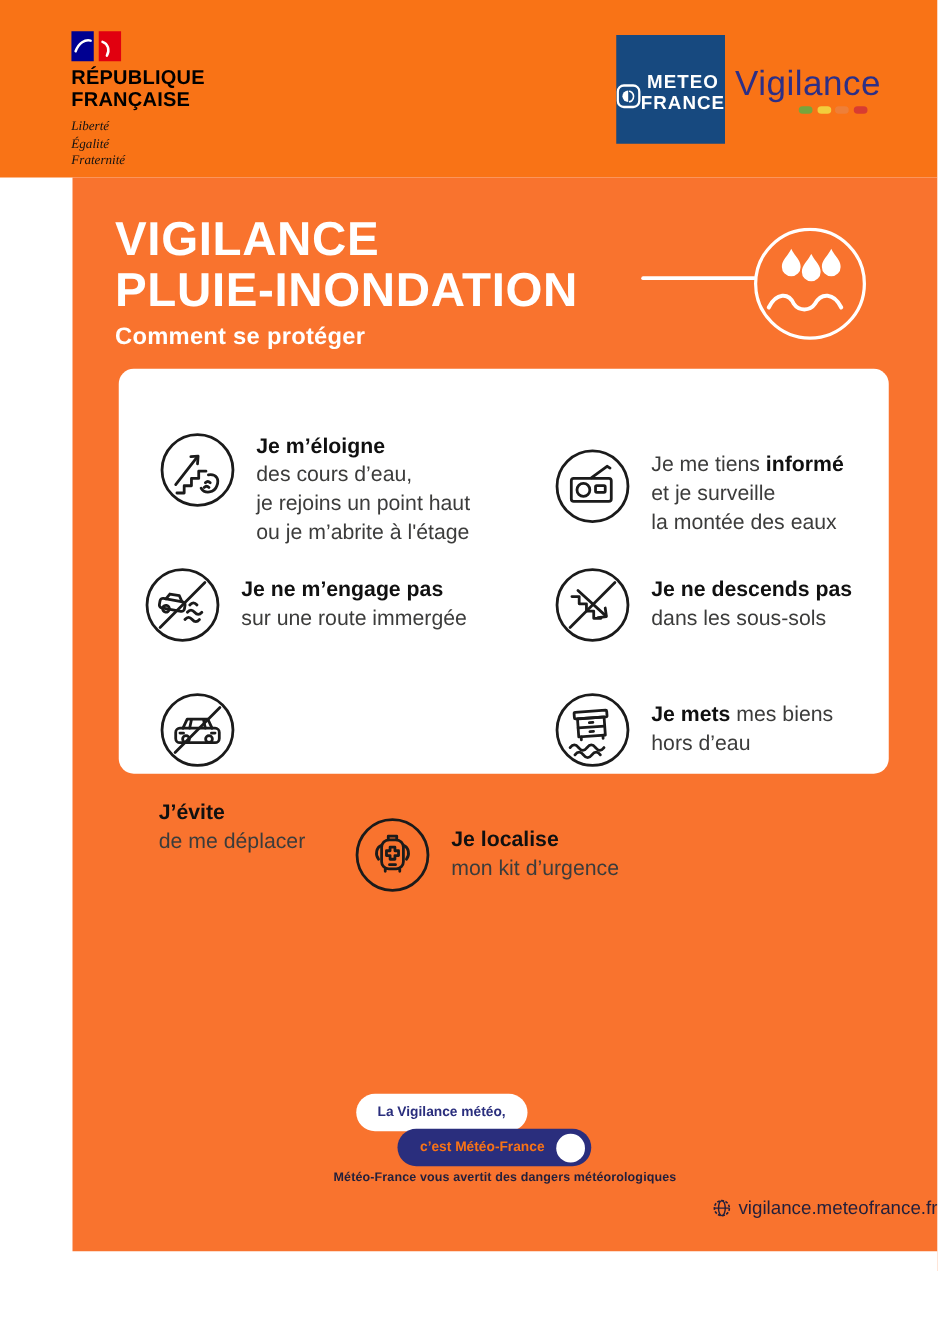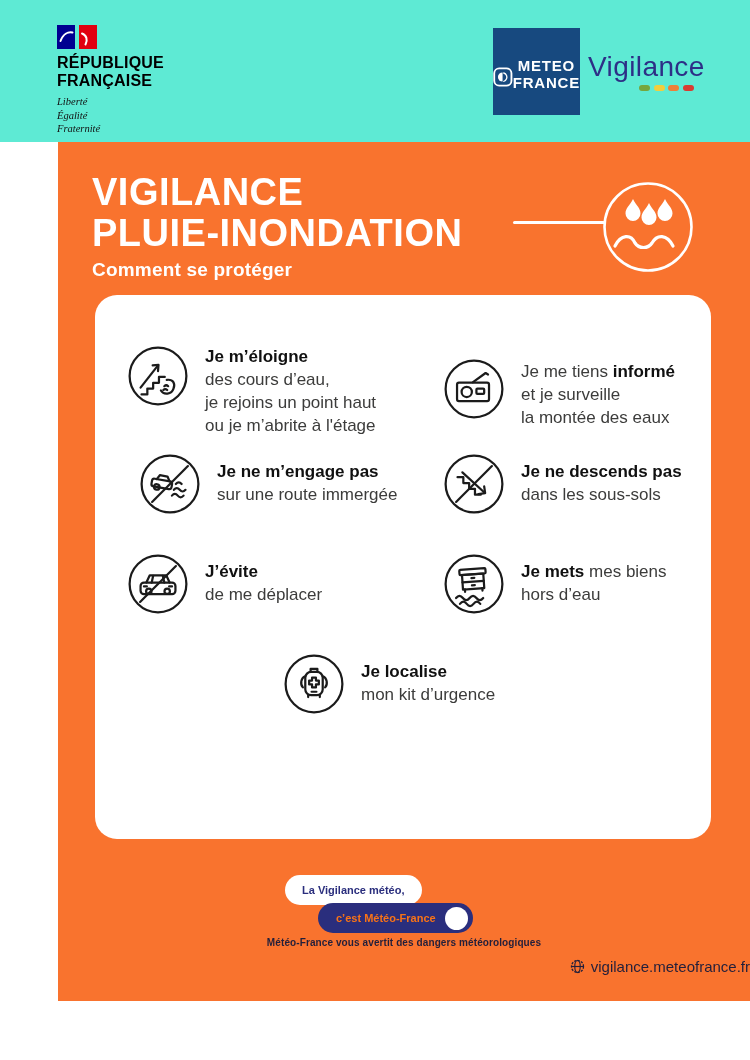--- a/index.html
+++ b/index.html
@@ -2,50 +2,50 @@
 <html><head>
 <meta charset="utf-8">
 <style>
   * { box-sizing: border-box; margin: 0; padding: 0; }
   html,body { background:#ffffff; }
   .page {
     position: relative; width: 750px; height: 1060px; background: #ffffff;
     font-family: "Liberation Sans", sans-serif; overflow: hidden;
   }
   
-  .topbar { position:absolute; left:0; top:0; width:750px; height:142px; background:#5eead4; }
+  .topbar { position:absolute; left:0; top:0; width:750px; height:142px; background:#f97316; }
   .marianne { position:absolute; left:57px; top:24px; }
   .flag-svg { display:block; margin-bottom:4px; }
   .rf-title { font-size:16px; font-weight:800; line-height:18px; color:#000; letter-spacing:.2px; white-space:pre-line; }
   .rf-motto { margin-top:5px; font-family:"Liberation Serif", serif; font-style:italic; font-size:10.5px; line-height:13.5px; color:#111; white-space:pre-line; }
   .mf-logo { position:absolute; left:493px; top:28px; width:87px; height:87px; background:#17497F;
     display:flex; align-items:center; color:#fff; }
   .mf-icon { margin-top:11px; display:block; }
   .mf-text { font-size:15px; font-weight:700; letter-spacing:.8px; line-height:17px; text-align:center; margin-top:5px; }
   .vig-word { position:absolute; left:588px; top:51px; font-size:28px; font-weight:500; color:#2D2F86; letter-spacing:.4px; }
   .vig-dashes { position:absolute; left:639px; top:85px; display:flex; gap:3.5px; }
   .dash { width:11px; height:5.5px; border-radius:3px; display:block; background:#ccc; }
   
   .poster { position:absolute; left:58px; top:142px; width:692px; height:859px; background:#F9732E; }
   .title { position:absolute; left:34px; top:30px; font-size:38px; line-height:41px; font-weight:800; color:#fff; letter-spacing:.5px; }
   .subtitle { position:absolute; left:34px; top:117px; font-size:19px; font-weight:700; color:#fff; letter-spacing:.2px; }
   .connector { position:absolute; left:455px; top:79px; width:92px; height:3px; background:#fff; border-radius:2px; }
   .hazard-badge { position:absolute; left:545px; top:40px; width:90px; height:90px; }
   
-  .card { position:absolute; left:37px; top:153px; width:616px; height:544px; background:#fff; border-radius:22px; }
+  .card { position:absolute; left:37px; top:153px; width:616px; height:324px; background:#fff; border-radius:12px; }
   .tip { position:absolute; display:flex; gap:16px; align-items:flex-start; }
   .tip-icon { width:62px; height:62px; flex:0 0 62px; }
   .tip-icon svg { display:block; }
   .tip-text { font-size:17px; line-height:23px; color:#3C3C3B; font-weight:400; }
   .tip-text .b { font-weight:700; color:#101010; }
   .t1 { left:32px;  top:50px; }
   .t2 { left:348px; top:63px; }
-  .t3 { left:44px;  top:158px; }
+  .t3 { left:20px;  top:158px; }
   .t4 { left:348px; top:158px; }
-  .t5 { left:32px;  top:258px; }
+  .t5 { left:32px;  top:258px;flex-direction:column; }
   .t6 { left:348px; top:258px; }
   .t7 { left:188px; top:358px; }
   .pad .tip-text { padding-top:7px; }
   .pad-sm .tip-text { padding-top:2px; }
   
   .pill { position:absolute; height:30px; border-radius:16px; display:flex; align-items:center; font-weight:700; font-size:11px; }
   .pill-white { left:227px; top:733px; background:#fff; color:#2A2E7D; padding:0 17px; }
   .pill-navy { left:260px; top:761px; background:#2A2E7D; color:#f97316; padding:0 5px 0 18px; gap:9px; }
   .pill-dot { width:23px; height:23px; border-radius:50%; background:#fff; display:block; }
   .warning { position:absolute; left:0; top:795px; width:100%; text-align:center; font-size:10px; font-weight:700; color:#221F3B; letter-spacing:.1px; }

